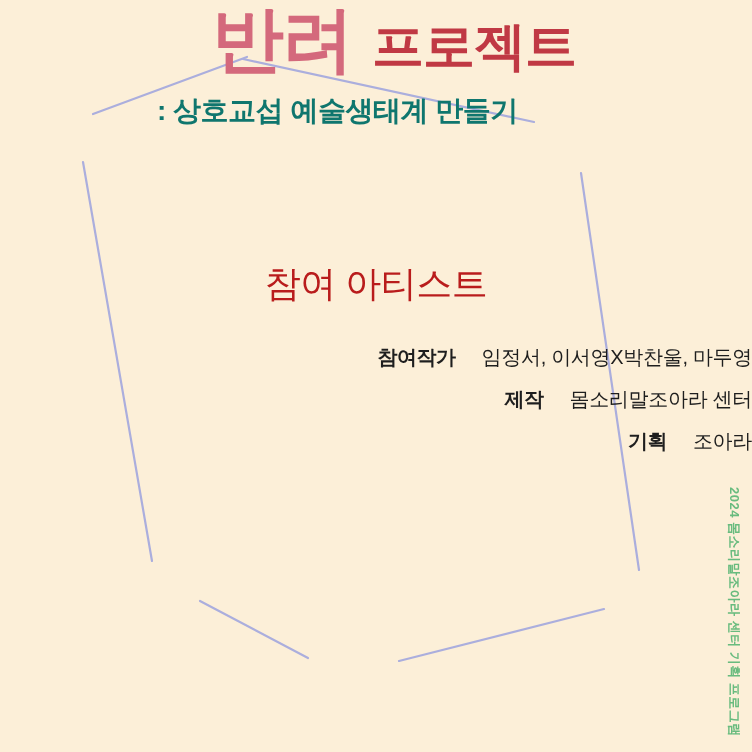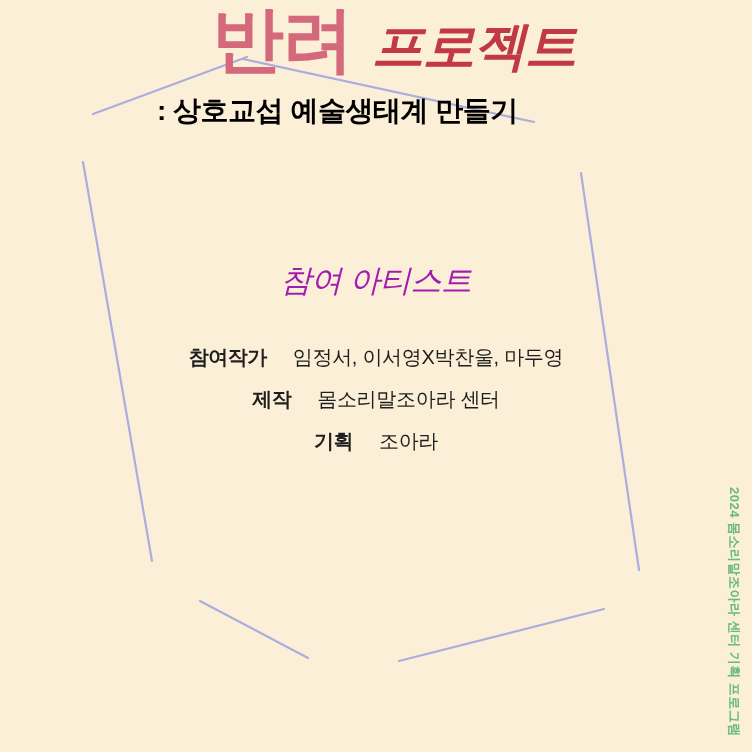--- a/index.html
+++ b/index.html
@@ -44,50 +44,48 @@
     color: #d4697c;
     letter-spacing: -2px;
     line-height: 78px;
   }
   .title-sub {
     font-size: 52px;
     font-weight: 800;
     color: #c03944;
     letter-spacing: -1px;
     margin-left: 20px;
-    font-style: italic;
   }
   .subtitle {
     position: absolute;
     left: 157px;
     top: 92px;
     font-size: 28px;
     font-weight: 700;
-    color: #000000;
+    color: #0f766e;
     letter-spacing: -0.5px;
     white-space: nowrap;
   }
   .section-heading {
     position: absolute;
     top: 260px;
     left: 0;
     right: 0;
     text-align: center;
-    font-size: 31px;
+    font-size: 36px;
     font-weight: 500;
-    color: #a21caf;
+    color: #b91c1c;
     letter-spacing: -0.5px;
-    font-style: italic;
   }
   .credits {
     position: absolute;
     top: 346px;
     left: 0;
     right: 0;
-    text-align: center;
+    text-align: right;
   }
   .credit-line {
     height: 22px;
     line-height: 22px;
     margin-bottom: 20px;
     font-size: 20px;
     color: #1e1e1e;
     white-space: nowrap;
   }
   .credit-label {

